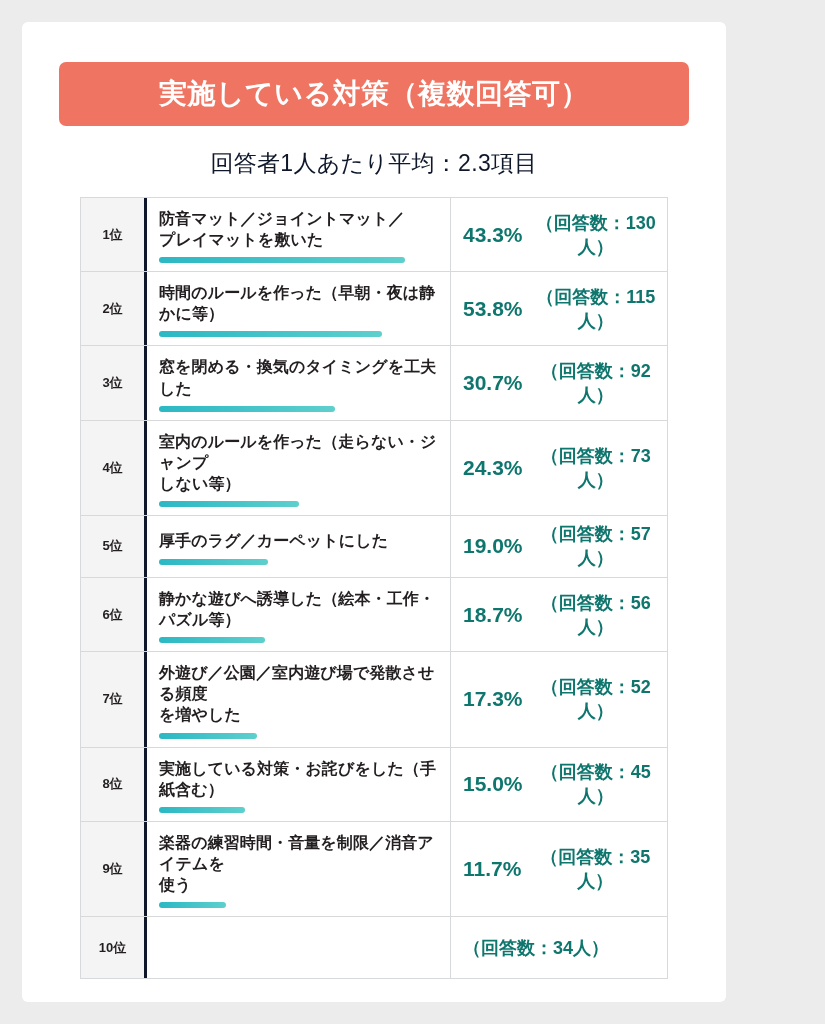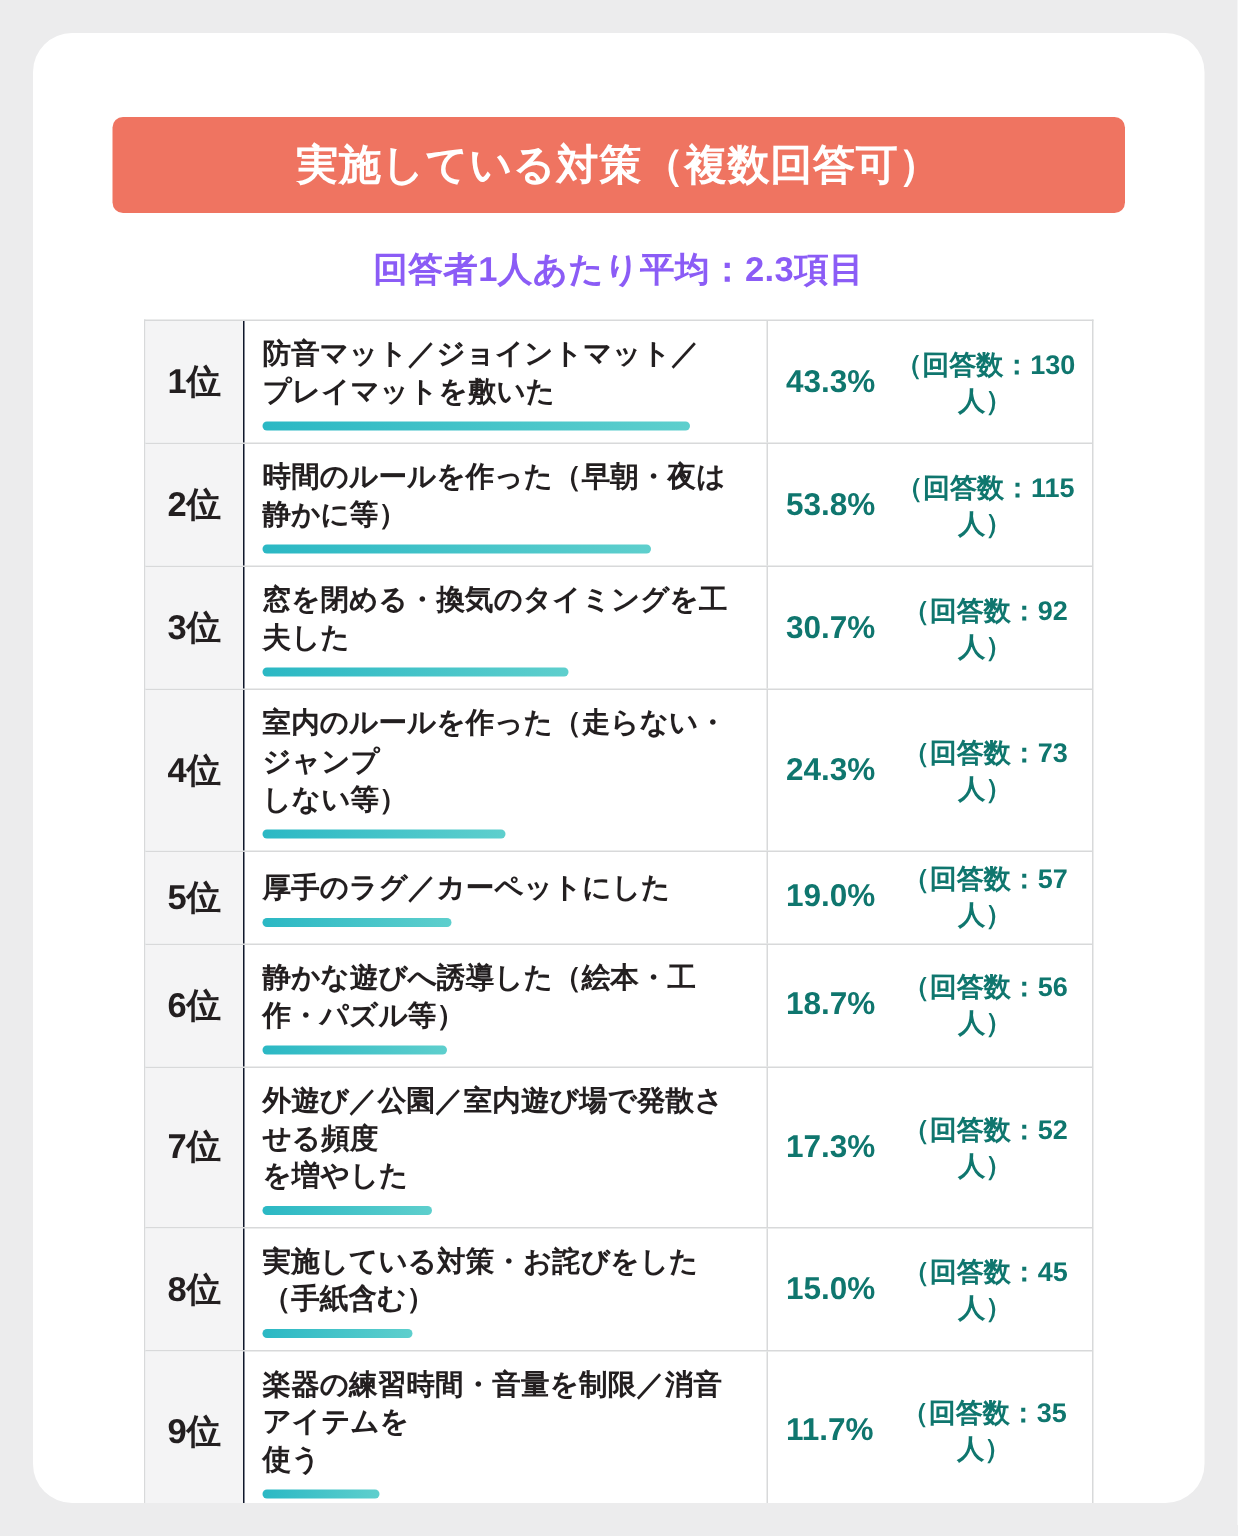--- a/index.html
+++ b/index.html
@@ -10,26 +10,26 @@
     width: 825px;
     height: 1024px;
     background: #ececed;
     font-family: "Liberation Sans", "DejaVu Sans", sans-serif;
     -webkit-font-smoothing: antialiased;
   }
   .card {
     position: absolute;
     left: 22px;
     top: 22px;
-    width: 781px;
+    width: 704px;
     height: 980px;
     background: #ffffff;
-    border-radius: 26px;
-    box-sizing: border-box;
-    padding: 16px;
+    border-radius: 6px;
+    box-sizing: border-box;
+    padding: 0;
     overflow: hidden;
   }
   .title-banner {
     margin: 40px 37px 0 37px;
     height: 64px;
     background: #ef7461;
     border-radius: 7px;
     display: flex;
     align-items: center;
     justify-content: center;
@@ -37,61 +37,61 @@
   .title-banner .title-text {
     color: #ffffff;
     font-size: 28px;
     font-weight: bold;
     letter-spacing: 0.5px;
   }
   .subtitle {
     margin-top: 22px;
     text-align: center;
     font-size: 23px;
-    font-weight: bold;
-    color: #8b5cf6;
+    font-weight: normal;
+    color: #0f172a;
     letter-spacing: 0.3px;
   }
   .table-wrap {
     margin: 18px 58px 0 58px;
     border: 1px solid #d8d9da;
     border-bottom: none;
     box-sizing: border-box;
   }
   .row {
     display: flex;
     border-bottom: 1px solid #d8d9da;
     min-height: 62px;
     box-sizing: border-box;
   }
   .rank-cell {
     width: 66px;
     flex: 0 0 66px;
     background: #f4f4f5;
-    border-right: 1px solid #0f172a;
+    border-right: 3px solid #0f172a;
     display: flex;
     align-items: center;
     justify-content: center;
-    font-size: 23px;
+    font-size: 13px;
     font-weight: bold;
     color: #231f20;
     box-sizing: border-box;
   }
   .label-cell {
     flex: 1 1 auto;
     border-right: 1px solid #d8d9da;
     box-sizing: border-box;
     padding: 10px 12px 8px 12px;
     display: flex;
     flex-direction: column;
     justify-content: center;
     position: relative;
   }
   .label-text {
-    font-size: 19px;
+    font-size: 16px;
     font-weight: bold;
     color: #231f20;
     line-height: 1.32;
     letter-spacing: 0.1px;
     white-space: pre-line;
   }
   .bar-track {
     margin-top: 7px;
     height: 6px;
     width: 100%;

